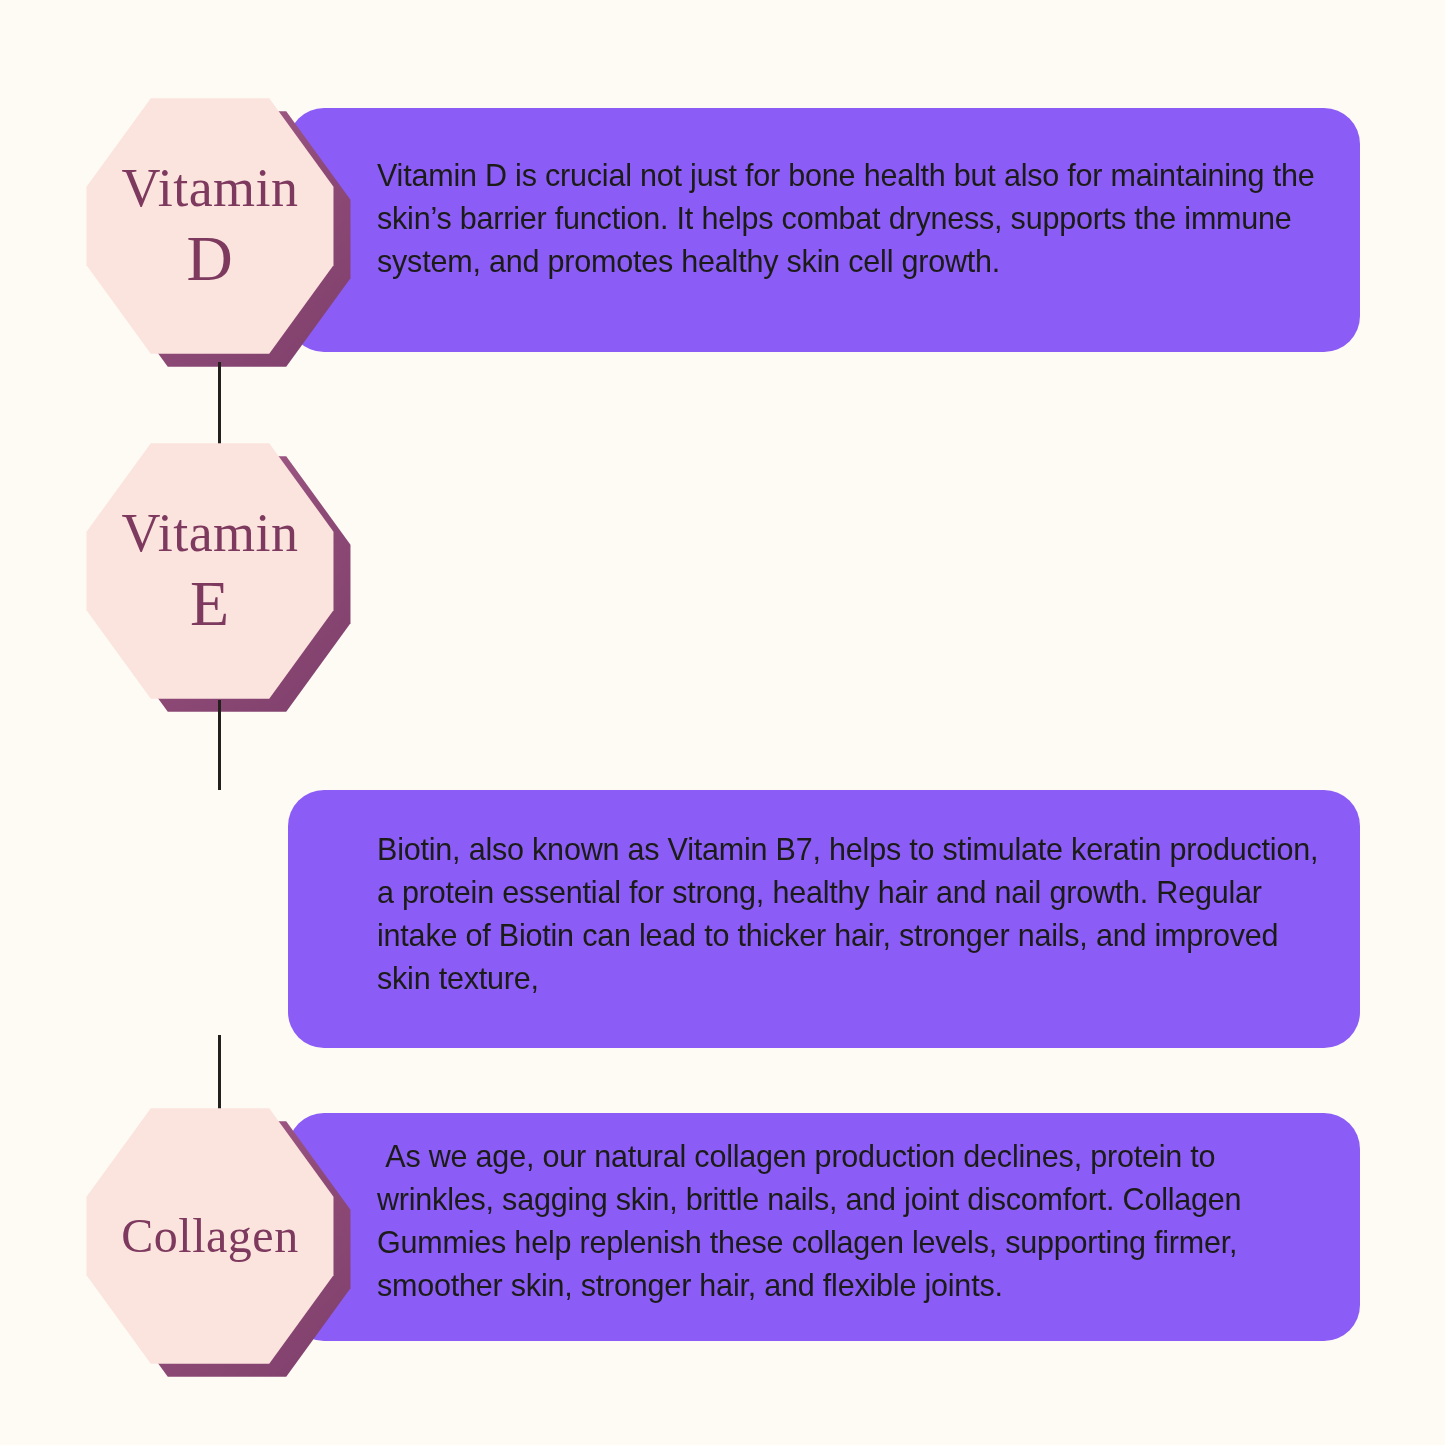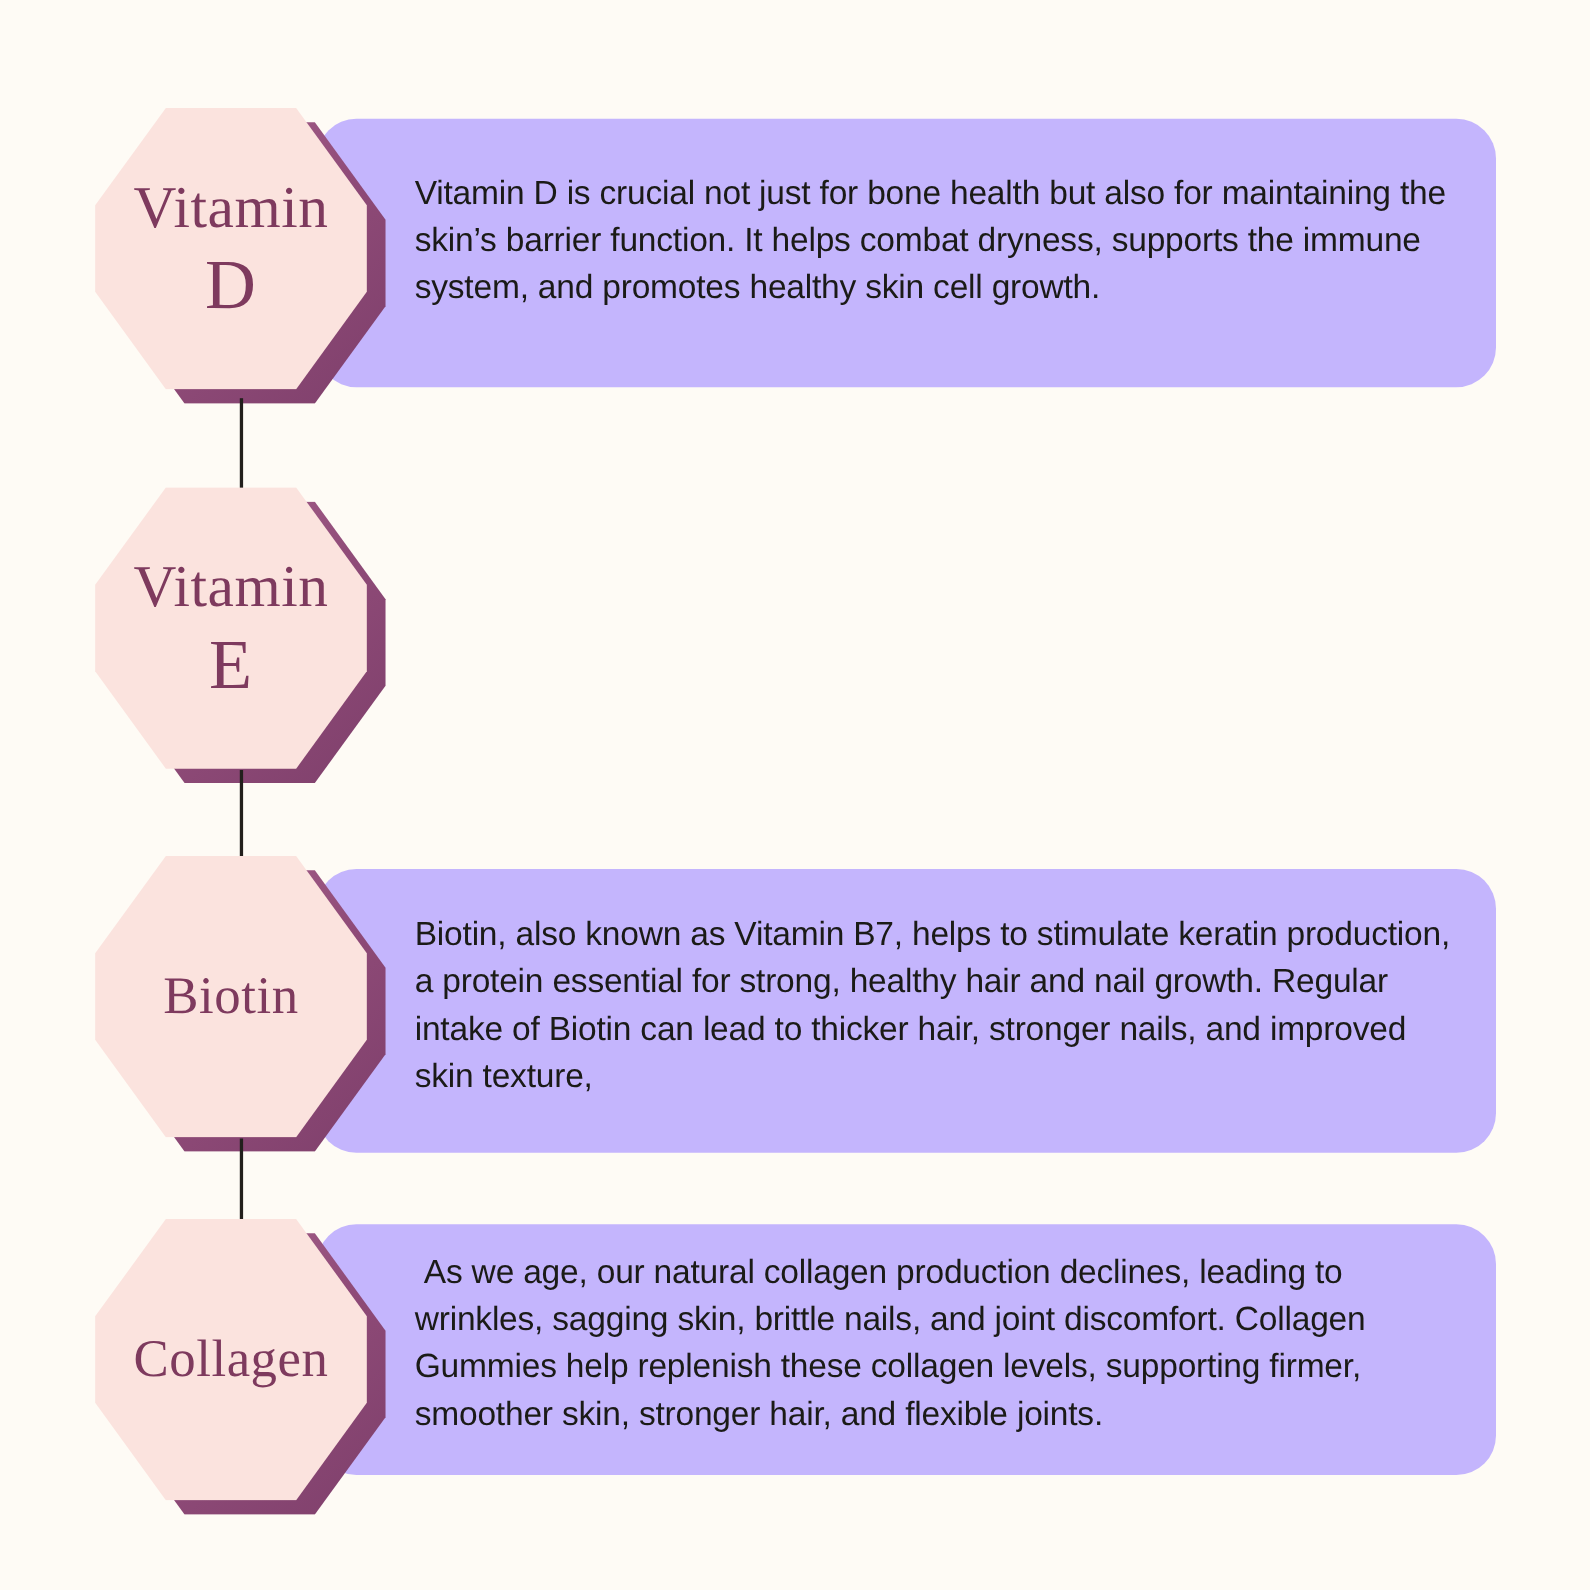--- a/index.html
+++ b/index.html
@@ -30,21 +30,21 @@
   .row-0 { top: 95px;   height: 290px; }
   .row-1 { top: 440px;  height: 290px; }
   .row-2 { top: 775px;  height: 290px; }
   .row-3 { top: 1095px; height: 290px; }
 
   
   .panel {
     position: absolute;
     left: 288px;
     width: 1072px;
-    background: #c4b5fd;
+    background: #8b5cf6;
     border-radius: 36px;
     box-sizing: border-box;
   }
   .row-0 .panel { top: 13px;  height: 244px; }
   .row-1 .panel { top: 18px;  height: 246px; }
   .row-2 .panel { top: 15px;  height: 258px; }
   .row-3 .panel { top: 18px;  height: 228px; }
 
   .panel-text {
     position: absolute;
@@ -156,35 +156,27 @@
       </div>
     </div>
   </div>
 
   <div class="connector conn-1"></div>
 
   <div class="row row-2">
     <div class="panel">
       <div class="panel-text">Biotin, also known as Vitamin B7, helps to stimulate keratin production, a protein essential for strong, healthy hair and nail growth. Regular intake of Biotin can lead to thicker hair, stronger nails, and improved skin texture,</div>
     </div>
-    <div class="badge">
-      <div class="hex hex-shadow"></div>
-      <div class="hex hex-face"></div>
-      <div class="hex-label single">
-        <span class="l1">Biotin</span>
-
-      </div>
-    </div>
   </div>
 
   <div class="connector conn-2"></div>
 
   <div class="row row-3">
     <div class="panel">
-      <div class="panel-text"> As we age, our natural collagen production declines, leading to wrinkles, sagging skin, brittle nails, and joint discomfort. Collagen Gummies help replenish these collagen levels, supporting firmer, smoother skin, stronger hair, and flexible joints.</div>
+      <div class="panel-text"> As we age, our natural collagen production declines, protein to wrinkles, sagging skin, brittle nails, and joint discomfort. Collagen Gummies help replenish these collagen levels, supporting firmer, smoother skin, stronger hair, and flexible joints.</div>
     </div>
     <div class="badge">
       <div class="hex hex-shadow"></div>
       <div class="hex hex-face"></div>
       <div class="hex-label single">
         <span class="l1">Collagen</span>
 
       </div>
     </div>
   </div>

